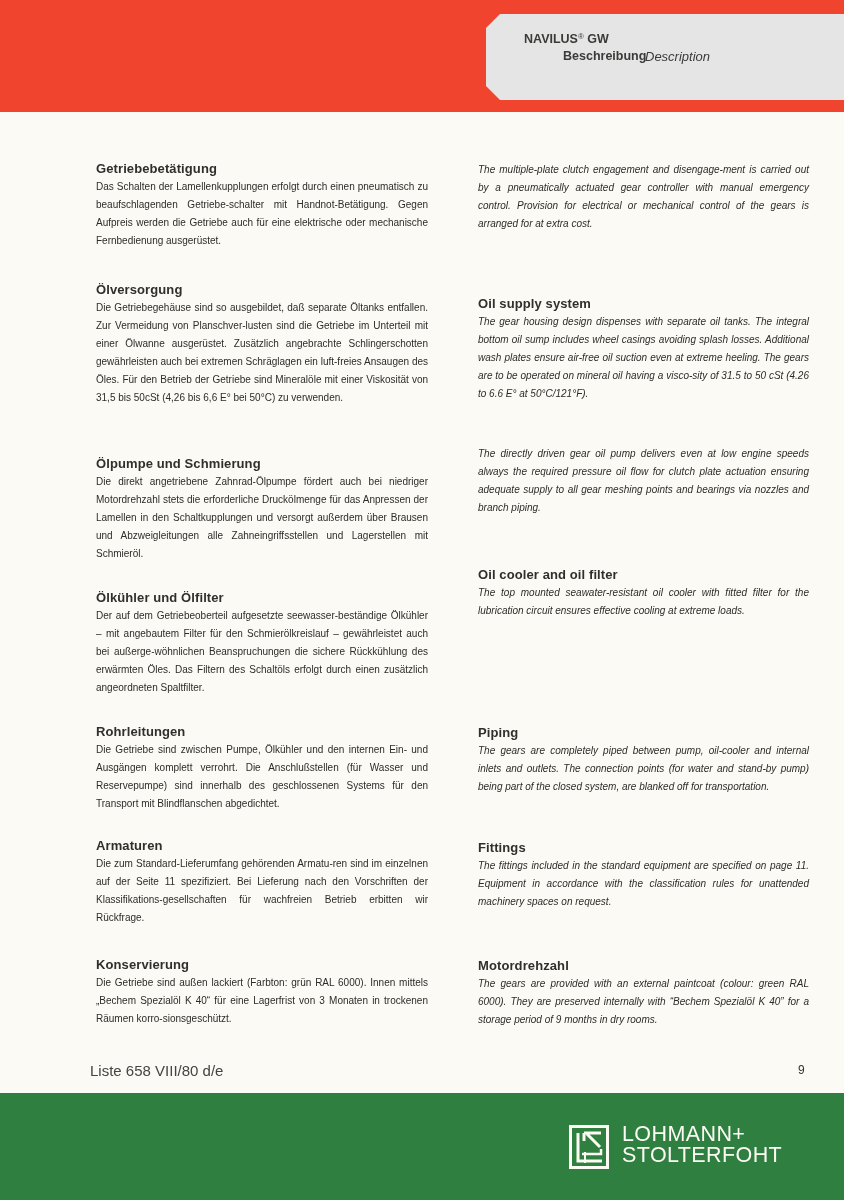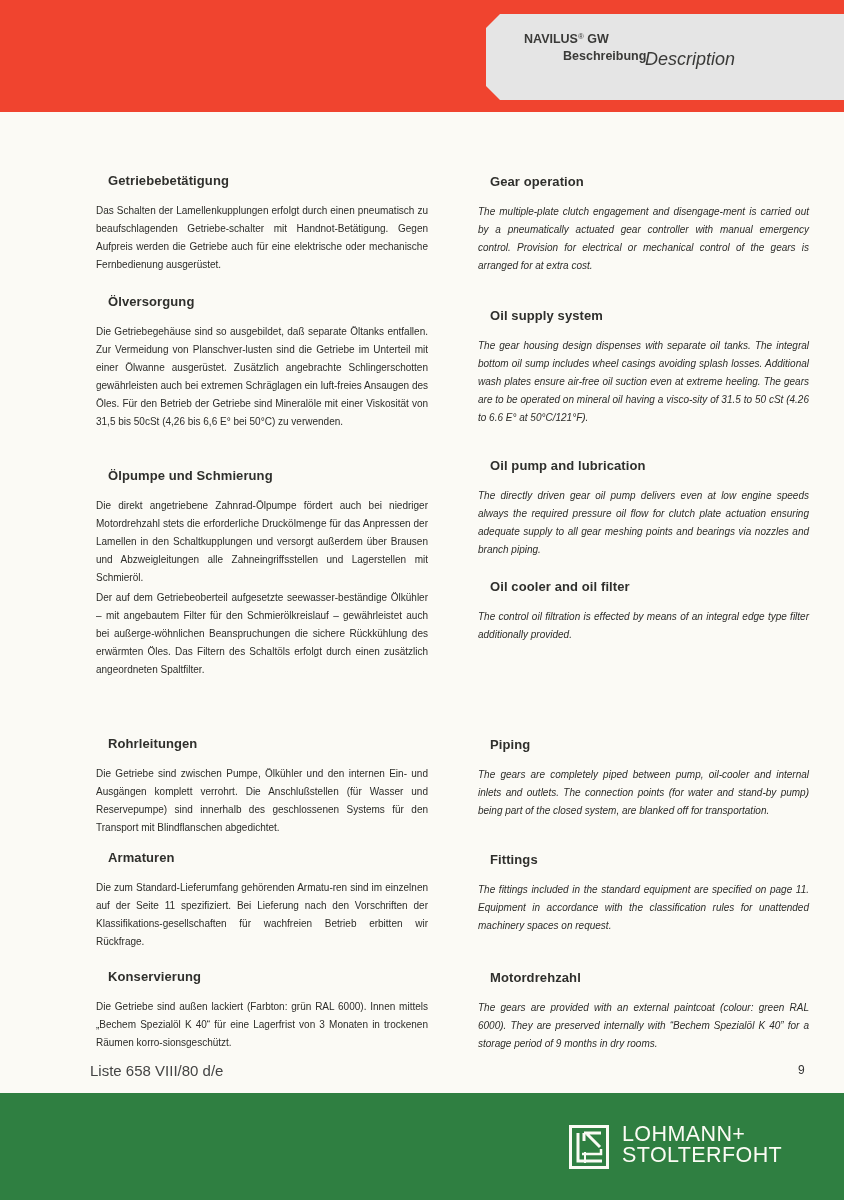--- a/index.html
+++ b/index.html
@@ -22,30 +22,30 @@
       position: absolute; left: 38px; top: 18px;
       font-size: 12.5px; font-weight: bold; color: #3a3a38;
     }
     .title-box .line1 sup { font-size: 8px; font-weight: normal; vertical-align: 4px; }
     .title-box .line2 {
       position: absolute; left: 38px; top: 35px;
       font-size: 12.5px; font-weight: bold; color: #3a3a38; padding-left: 39px;
     }
     .title-box .line2-en {
       position: absolute; left: 159px; top: 35px;
-      font-size: 18px; font-style: italic; color: #3a3a38;
+      font-size: 13px; font-style: italic; color: #3a3a38;
     }
 
     .col { position: absolute; width: 332px; }
     .col-de { left: 96px; top: 160px; }
     .col-en { left: 478px; top: 161px; width: 331px; }
 
     .section { position: absolute; left: 0; width: 100%; }
     .section h2 {
-      margin: 12px; font-size: 13px; font-weight: bold; color: #2f2f2c;
+      margin: 0; font-size: 13px; font-weight: bold; color: #2f2f2c;
       line-height: 18px; letter-spacing: 0.1px;
     }
     .section p {
       margin: 0; font-size: 10px; line-height: 18.1px;
       text-align: justify; color: #2c2c29;
     }
     .col-en .section p { font-style: italic; }
     .col-en .section p + p { margin-top: 3px; }
 
     .footer-left {
@@ -87,52 +87,51 @@
   </div>
   <div class="section" style="top:121px">
     <h2>Ölversorgung</h2>
     <p>Die Getriebegehäuse sind so ausgebildet, daß separate Öltanks entfallen. Zur Vermeidung von Planschver-lusten sind die Getriebe im Unterteil mit einer Ölwanne ausgerüstet. Zusätzlich angebrachte Schlingerschotten gewährleisten auch bei extremen Schräglagen ein luft-freies Ansaugen des Öles. Für den Betrieb der Getriebe sind Mineralöle mit einer Viskosität von 31,5 bis 50cSt (4,26 bis 6,6 E° bei 50°C) zu verwenden.</p>
   </div>
   <div class="section" style="top:295px">
     <h2>Ölpumpe und Schmierung</h2>
     <p>Die direkt angetriebene Zahnrad-Ölpumpe fördert auch bei niedriger Motordrehzahl stets die erforderliche Druckölmenge für das Anpressen der Lamellen in den Schaltkupplungen und versorgt außerdem über Brausen und Abzweigleitungen alle Zahneingriffsstellen und Lagerstellen mit Schmieröl.</p>
   </div>
   <div class="section" style="top:429px">
+    <h2>Ölkühler und Ölfilter</h2>
     <p>Der auf dem Getriebeoberteil aufgesetzte seewasser-beständige Ölkühler – mit angebautem Filter für den Schmierölkreislauf – gewährleistet auch bei außerge-wöhnlichen Beanspruchungen die sichere Rückkühlung des erwärmten Öles. Das Filtern des Schaltöls erfolgt durch einen zusätzlich angeordneten Spaltfilter.</p>
   </div>
   <div class="section" style="top:563px">
     <h2>Rohrleitungen</h2>
     <p>Die Getriebe sind zwischen Pumpe, Ölkühler und den internen Ein- und Ausgängen komplett verrohrt. Die Anschlußstellen (für Wasser und Reservepumpe) sind innerhalb des geschlossenen Systems für den Transport mit Blindflanschen abgedichtet.</p>
   </div>
   <div class="section" style="top:677px">
     <h2>Armaturen</h2>
     <p>Die zum Standard-Lieferumfang gehörenden Armatu-ren sind im einzelnen auf der Seite 11 spezifiziert. Bei Lieferung nach den Vorschriften der Klassifikations-gesellschaften für wachfreien Betrieb erbitten wir Rückfrage.</p>
   </div>
   <div class="section" style="top:796px">
     <h2>Konservierung</h2>
     <p>Die Getriebe sind außen lackiert (Farbton: grün RAL 6000). Innen mittels „Bechem Spezialöl K 40“ für eine Lagerfrist von 3 Monaten in trockenen Räumen korro-sionsgeschützt.</p>
   </div>
 </div>
 
 <div class="col col-en">
   <div class="section" style="top:0px">
-    <h2>Gear operation</h2>
     <p>The multiple-plate clutch engagement and disengage-ment is carried out by a pneumatically actuated gear controller with manual emergency control. Provision for electrical or mechanical control of the gears is arranged for at extra cost.</p>
   </div>
   <div class="section" style="top:134px">
     <h2>Oil supply system</h2>
     <p>The gear housing design dispenses with separate oil tanks. The integral bottom oil sump includes wheel casings avoiding splash losses. Additional wash plates ensure air-free oil suction even at extreme heeling. The gears are to be operated on mineral oil having a visco-sity of 31.5 to 50 cSt (4.26 to 6.6 E° at 50°C/121°F).</p>
   </div>
   <div class="section" style="top:284px">
-    <h2>Oil pump and lubrication</h2>
     <p>The directly driven gear oil pump delivers even at low engine speeds always the required pressure oil flow for clutch plate actuation ensuring adequate supply to all gear meshing points and bearings via nozzles and branch piping.</p>
   </div>
   <div class="section" style="top:405px">
     <h2>Oil cooler and oil filter</h2>
-    <p>The control oil filtration is effected by means of an integral edge type filter additionally provided.</p>
+    <p>The top mounted seawater-resistant oil cooler with fitted filter for the lubrication circuit ensures effective cooling at extreme loads.</p>
   </div>
   <div class="section" style="top:563px">
     <h2>Piping</h2>
     <p>The gears are completely piped between pump, oil-cooler and internal inlets and outlets. The connection points (for water and stand-by pump) being part of the closed system, are blanked off for transportation.</p>
   </div>
   <div class="section" style="top:678px">
     <h2>Fittings</h2>
     <p>The fittings included in the standard equipment are specified on page 11. Equipment in accordance with the classification rules for unattended machinery spaces on request.</p>
   </div>
   <div class="section" style="top:796px">

